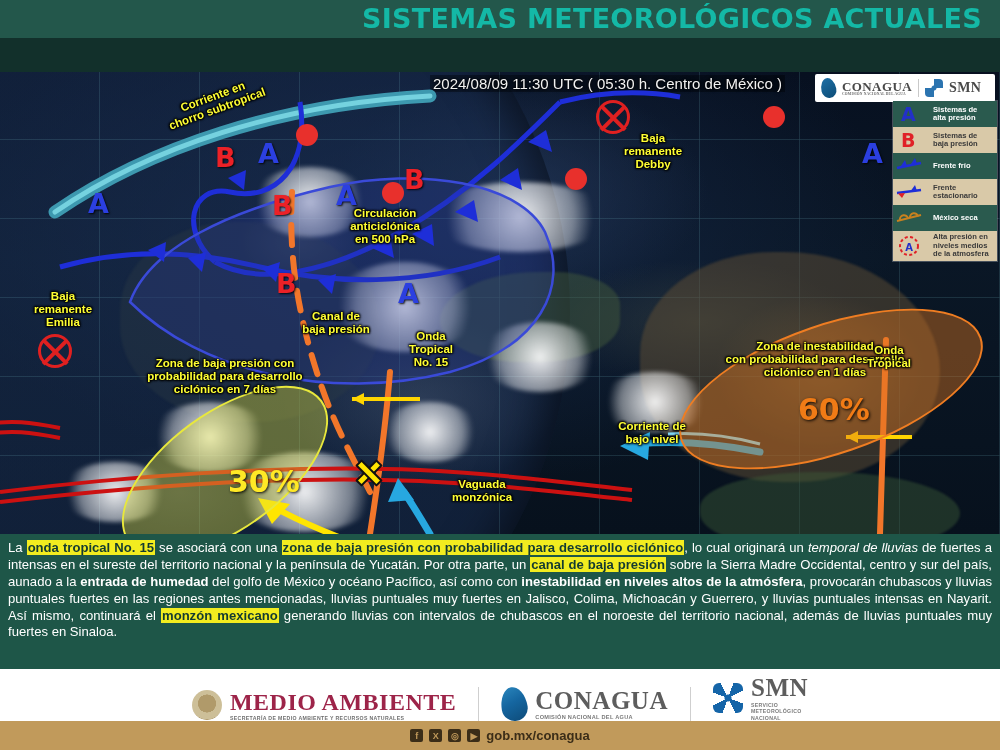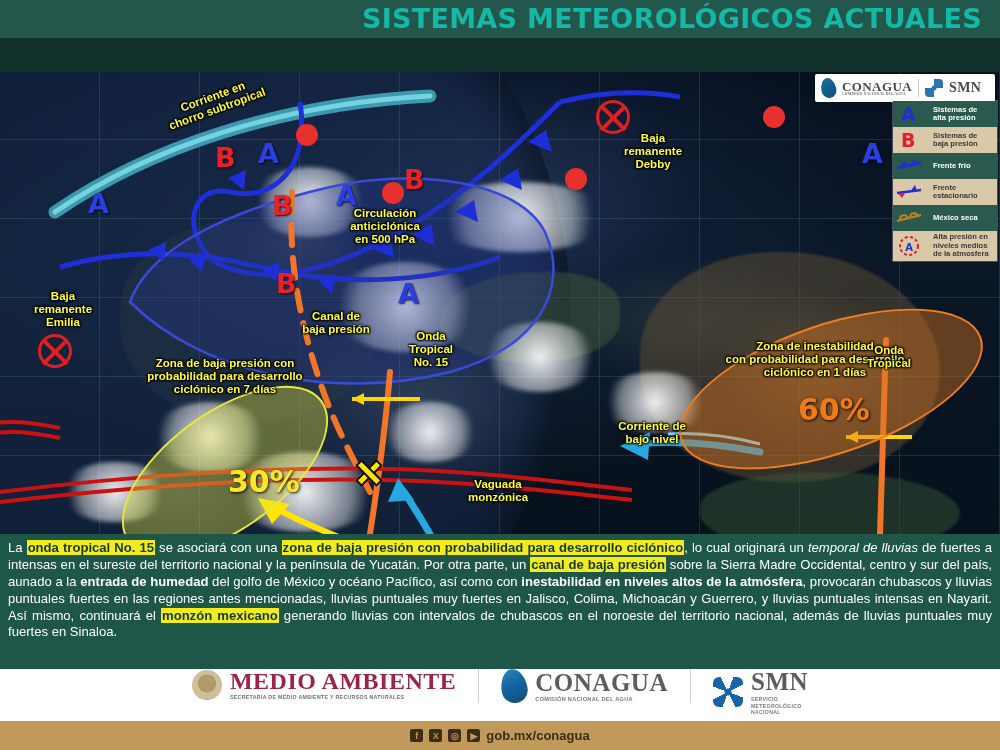--- a/index.html
+++ b/index.html
@@ -193,21 +193,21 @@
     font-size: 13.1px; line-height: 1.29; color: #ffffff;
     text-align: justify; font-family: "Liberation Sans", sans-serif;
   }
   .hl { background: #f2ec1f; color: #133a31; font-weight: bold; padding: 0 1px; }
   .it { font-style: italic; }
   .bd { font-weight: bold; }
 
   
   .footer {
     position: absolute; left: 0; top: 669px; width: 1000px; height: 52px;
-    background: #ffffff; display: flex; align-items: flex-start; justify-content: center; gap: 22px;
+    background: #ffffff; display: flex; align-items: flex-end; justify-content: center; gap: 22px;
   }
   .ft-block { display: flex; align-items: center; gap: 8px; }
   .eagle {
     width: 30px; height: 30px; border-radius: 50%;
     background: radial-gradient(circle at 50% 45%, #b09a6a 0 40%, #cdbf98 41% 70%, #b09a6a 71%);
   }
   .ma-name { font-family: "Liberation Serif", serif; font-size: 24px; font-weight: bold;
              color: #9d2449; letter-spacing: .5px; line-height: 1; }
   .ma-sub { display:block; font-family:"Liberation Sans",sans-serif; font-size: 5.2px;
             color: #6f6f6f; letter-spacing: .35px; margin-top: 2px; }
@@ -262,20 +262,21 @@
     <div class="cloud" style="left:330px; top:190px; width:150px; height:90px;"></div>
     <div class="cloud" style="left:250px; top:95px; width:120px; height:70px;"></div>
     <div class="cloud" style="left:430px; top:110px; width:180px; height:70px;"></div>
     <div class="cloud" style="left:150px; top:330px; width:120px; height:70px;"></div>
     <div class="cloud" style="left:230px; top:380px; width:150px; height:80px;"></div>
     <div class="cloud" style="left:480px; top:250px; width:120px; height:70px;"></div>
     <div class="cloud" style="left:600px; top:300px; width:110px; height:60px;"></div>
     <div class="cloud" style="left:60px; top:390px; width:110px; height:60px;"></div>
     <div class="cloud" style="left:380px; top:330px; width:100px; height:60px;"></div>
 
+    <div class="timestamp">2024/08/09 11:30 UTC ( 05:30 h. Centro de México )</div>
 
     <div class="map-logo">
       <div class="ml-drop"></div>
       <div class="ml-name">
         <span>CONAGUA</span>
         <span class="ml-sub">COMISIÓN NACIONAL DEL AGUA</span>
       </div>
       <div class="ml-div"></div>
       <div class="ml-spiral"></div>
       <div class="ml-name" style="font-size:14px">SMN</div>
@@ -361,21 +362,21 @@
 en 500 hPa</div>
     <div class="ann" style="left:290px; top:238px; width:92px;">Canal de
 baja presión</div>
     <div class="ann" style="left:398px; top:258px; width:66px;">Onda
 Tropical
 No. 15</div>
     <div class="ann" style="left:856px; top:272px; width:66px;">Onda
 Tropical</div>
     <div class="ann" style="left:598px; top:348px; width:108px;">Corriente de
 bajo nivel</div>
-    <div class="ann" style="left:452px; top:406px; width:92px;">Vaguada
+    <div class="ann" style="left:436px; top:406px; width:92px;">Vaguada
 monzónica</div>
 
     <div class="mark-A" style="left:88px; top:118px;">A</div>
     <div class="mark-A" style="left:258px; top:68px;">A</div>
     <div class="mark-A" style="left:336px; top:110px;">A</div>
     <div class="mark-A" style="left:398px; top:208px;">A</div>
     <div class="mark-A" style="left:862px; top:68px;">A</div>
 
     <div class="mark-B" style="left:215px; top:72px;">B</div>
     <div class="mark-B" style="left:404px; top:94px;">B</div>

